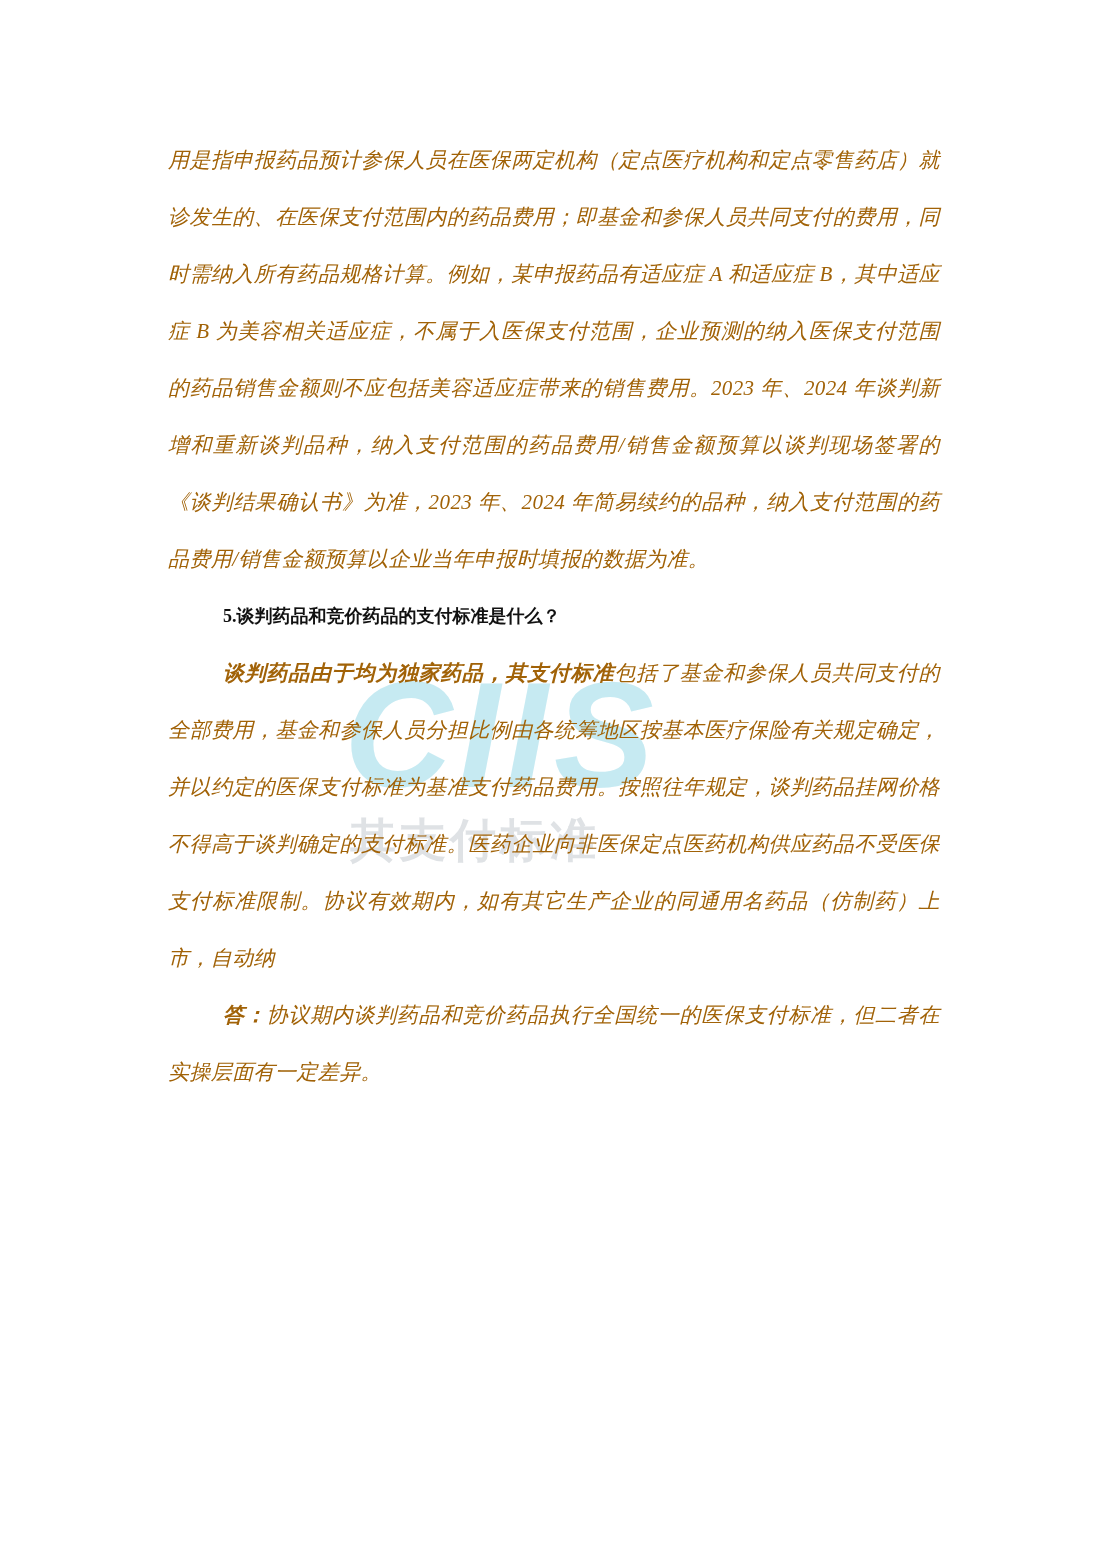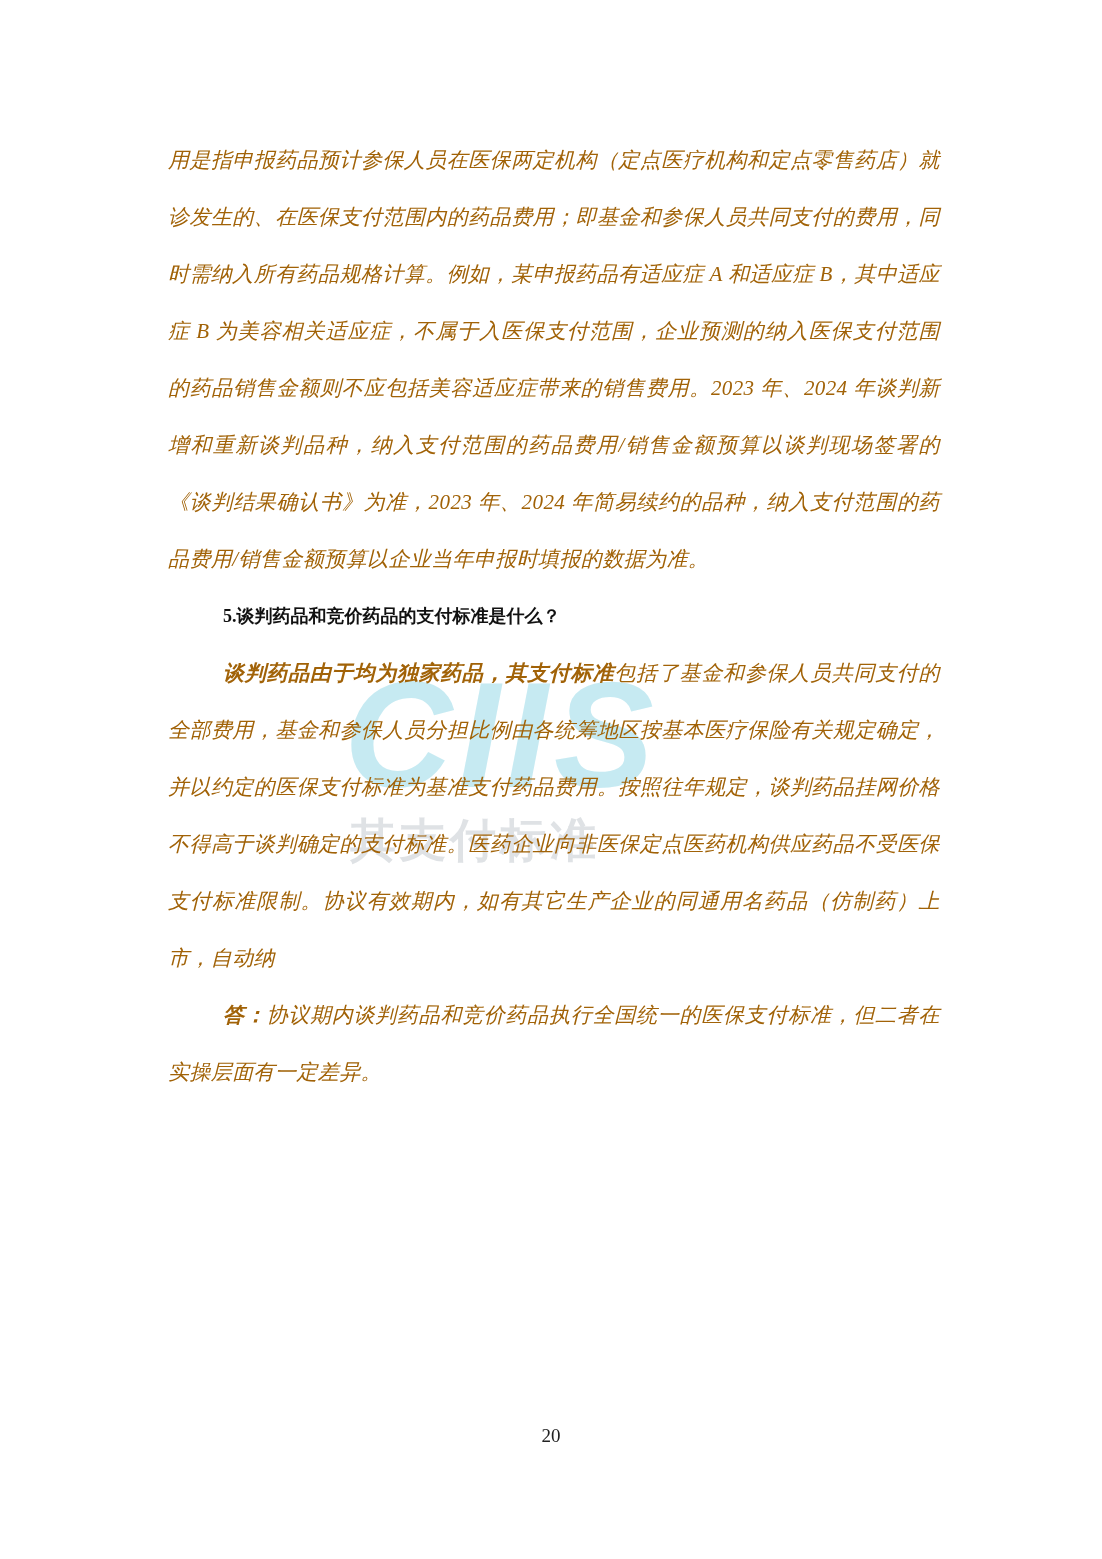--- a/index.html
+++ b/index.html
@@ -108,15 +108,14 @@
     <p class="para">用是指申报药品预计参保人员在医保两定机构（定点医疗机构和定点零售药店）就诊发生的、在医保支付范围内的药品费用；即基金和参保人员共同支付的费用，同时需纳入所有药品规格计算。例如，某申报药品有适应症 A 和适应症 B，其中适应症 B 为美容相关适应症，不属于入医保支付范围，企业预测的纳入医保支付范围的药品销售金额则不应包括美容适应症带来的销售费用。2023 年、2024 年谈判新增和重新谈判品种，纳入支付范围的药品费用/销售金额预算以谈判现场签署的《谈判结果确认书》为准，2023 年、2024 年简易续约的品种，纳入支付范围的药品费用/销售金额预算以企业当年申报时填报的数据为准。</p>
 
     <h2 class="heading">5.谈判药品和竞价药品的支付标准是什么？</h2>
 
     <p class="para indent"><span class="bold-run">谈判药品由于均为独家药品，其支付标准</span><span>包括了基金和参保人员共同支付的全部费用，基金和参保人员分担比例由各统筹地区按基本医疗保险有关规定确定，并以约定的医保支付标准为基准支付药品费用。按照往年规定，谈判药品挂网价格不得高于谈判确定的支付标准。医药企业向非医保定点医药机构供应药品不受医保支付标准限制。协议有效期内，如有其它生产企业的同通用名药品（仿制药）上市，自动纳</span></p>
 
     <p class="para indent"><span class="answer-label">答：</span><span>协议期内谈判药品和竞价药品执行全国统一的医保支付标准，但二者在实操层面有一定差异。</span></p>
 
   </div>
 
-  <div class="page-number">20</div>
 
 </div>
 
 </body></html>

